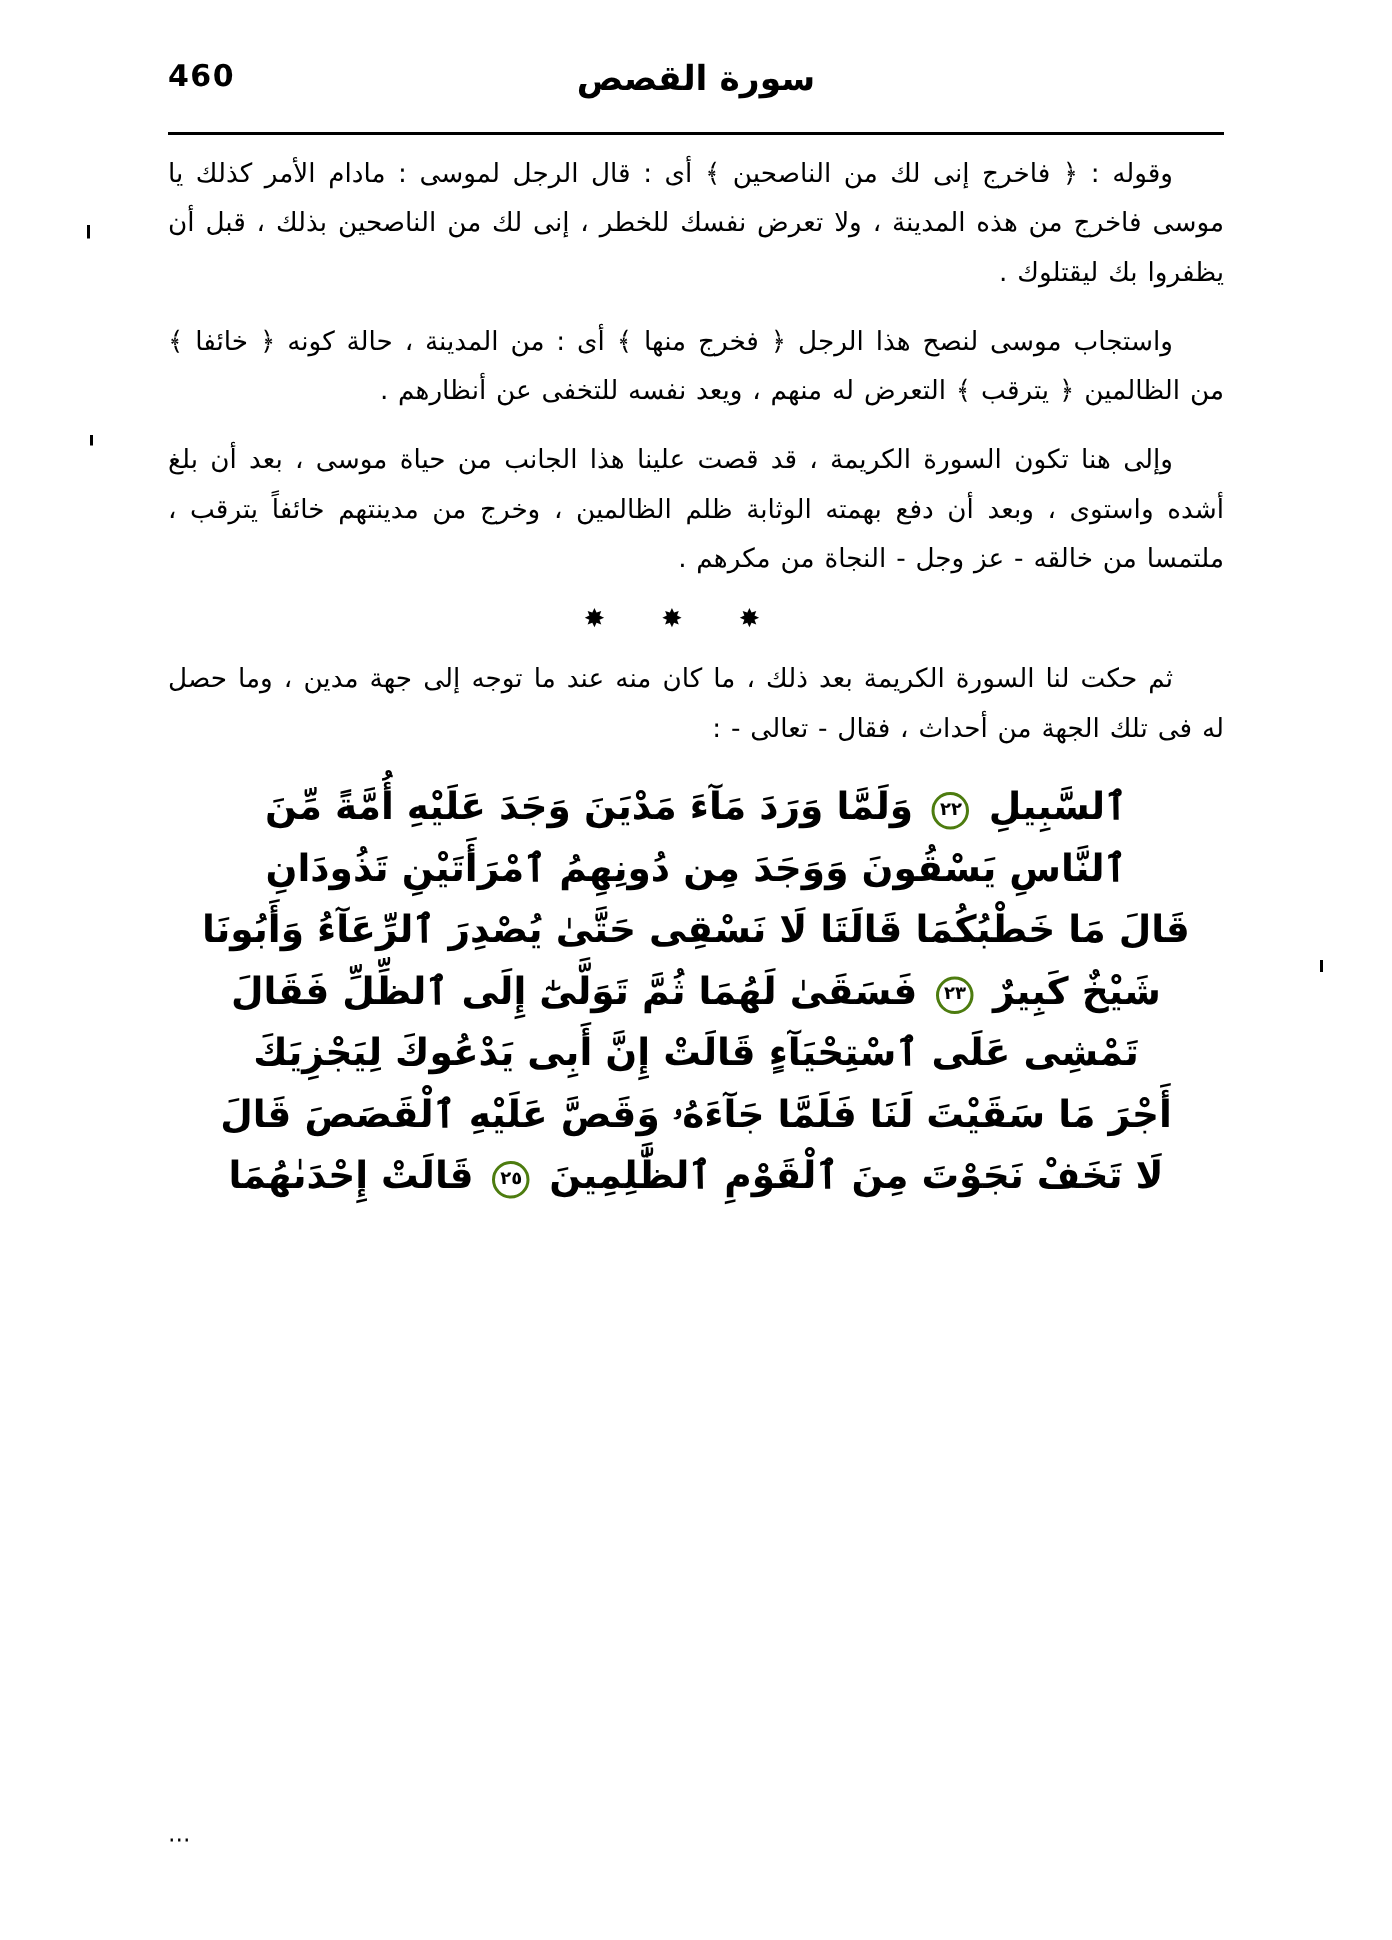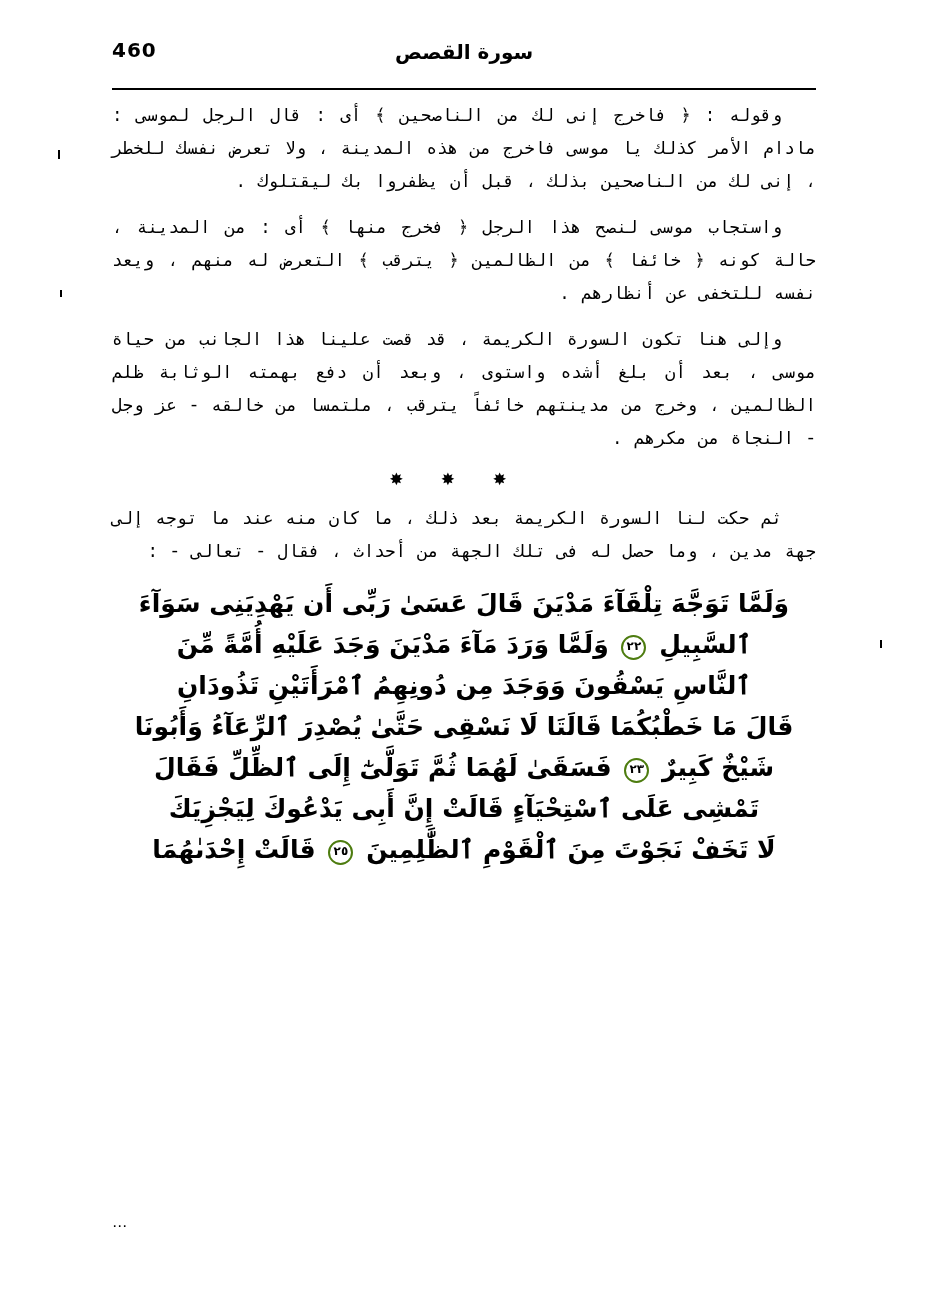--- a/index.html
+++ b/index.html
@@ -27,21 +27,21 @@
     top: 38px;
     right: 112px;
     left: 112px;
     height: 34px;
     display: flex;
     flex-direction: row-reverse;
     align-items: flex-start;
     justify-content: space-between;
   }
   .header-title {
-    font-size: 20px;
+    font-size: 23px;
     font-weight: bold;
     letter-spacing: 1px;
     width: 100%;
     text-align: center;
     margin-top: 2px;
   }
   .page-number {
     position: absolute;
     left: 0;
     top: 0;
@@ -70,21 +70,20 @@
     font-size: 17.5px;
     line-height: 33px;
     text-align: justify;
     text-align-last: right;
     margin: 0 0 13px 0;
     letter-spacing: 0px;
     word-spacing: 1px;
   }
   .para.indent {
     text-indent: 34px;
-    font-family: Liberation Mono, monospace;
   }
 
   
   .sep {
     text-align: center;
     letter-spacing: 16px;
     font-size: 17px;
     margin: 12px 0 14px 0;
     padding-right: 16px;
   }
@@ -155,42 +154,42 @@
     <p class="para indent">وقوله : ﴿ فاخرج إنى لك من الناصحين ﴾ أى : قال الرجل لموسى : مادام الأمر كذلك يا موسى فاخرج من هذه المدينة ، ولا تعرض نفسك للخطر ، إنى لك من الناصحين بذلك ، قبل أن يظفروا بك ليقتلوك .</p>
     <p class="para indent">واستجاب موسى لنصح هذا الرجل ﴿ فخرج منها ﴾ أى : من المدينة ، حالة كونه ﴿ خائفا ﴾ من الظالمين ﴿ يترقب ﴾ التعرض له منهم ، ويعد نفسه للتخفى عن أنظارهم .</p>
     <p class="para indent">وإلى هنا تكون السورة الكريمة ، قد قصت علينا هذا الجانب من حياة موسى ، بعد أن بلغ أشده واستوى ، وبعد أن دفع بهمته الوثابة ظلم الظالمين ، وخرج من مدينتهم خائفاً يترقب ، ملتمسا من خالقه - عز وجل - النجاة من مكرهم .</p>
 
     <div class="sep">✸ ✸ ✸</div>
 
     <p class="para indent">ثم حكت لنا السورة الكريمة بعد ذلك ، ما كان منه عند ما توجه إلى جهة مدين ، وما حصل له فى تلك الجهة من أحداث ، فقال - تعالى - :</p>
 
     <div class="quran">
       <div class="ayah-line">
-        <span>وَلَمَّا تَوَجَّهَ تِلْقَآءَ مَدْيَنَ قَالَ عَسَىٰ رَبِّى أَن يَهْدِيَنِى سَوَآءَ</span>
-      </div>
-      <div class="ayah-line">
         <span>ٱلسَّبِيلِ</span>
         <span class="ayah-num">٢٢</span>
         <span>وَلَمَّا وَرَدَ مَآءَ مَدْيَنَ وَجَدَ عَلَيْهِ أُمَّةً مِّنَ</span>
       </div>
       <div class="ayah-line">
         <span>ٱلنَّاسِ يَسْقُونَ وَوَجَدَ مِن دُونِهِمُ ٱمْرَأَتَيْنِ تَذُودَانِ</span>
       </div>
       <div class="ayah-line">
         <span>قَالَ مَا خَطْبُكُمَا قَالَتَا لَا نَسْقِى حَتَّىٰ يُصْدِرَ ٱلرِّعَآءُ وَأَبُونَا</span>
       </div>
       <div class="ayah-line">
         <span>شَيْخٌ كَبِيرٌ</span>
         <span class="ayah-num">٢٣</span>
         <span>فَسَقَىٰ لَهُمَا ثُمَّ تَوَلَّىٰٓ إِلَى ٱلظِّلِّ فَقَالَ</span>
       </div>
       <div class="ayah-line">
         <span>تَمْشِى عَلَى ٱسْتِحْيَآءٍ قَالَتْ إِنَّ أَبِى يَدْعُوكَ لِيَجْزِيَكَ</span>
       </div>
       <div class="ayah-line">
+        <span>أَجْرَ مَا سَقَيْتَ لَنَا فَلَمَّا جَآءَهُۥ وَقَصَّ عَلَيْهِ ٱلْقَصَصَ قَالَ</span>
+      </div>
+      <div class="ayah-line">
         <span>لَا تَخَفْ نَجَوْتَ مِنَ ٱلْقَوْمِ ٱلظَّٰلِمِينَ</span>
         <span class="ayah-num">٢٥</span>
         <span>قَالَتْ إِحْدَىٰهُمَا</span>
       </div>
     </div>
 
   </div>
 
   <div class="footer-dots">⋯</div>
 </div>

